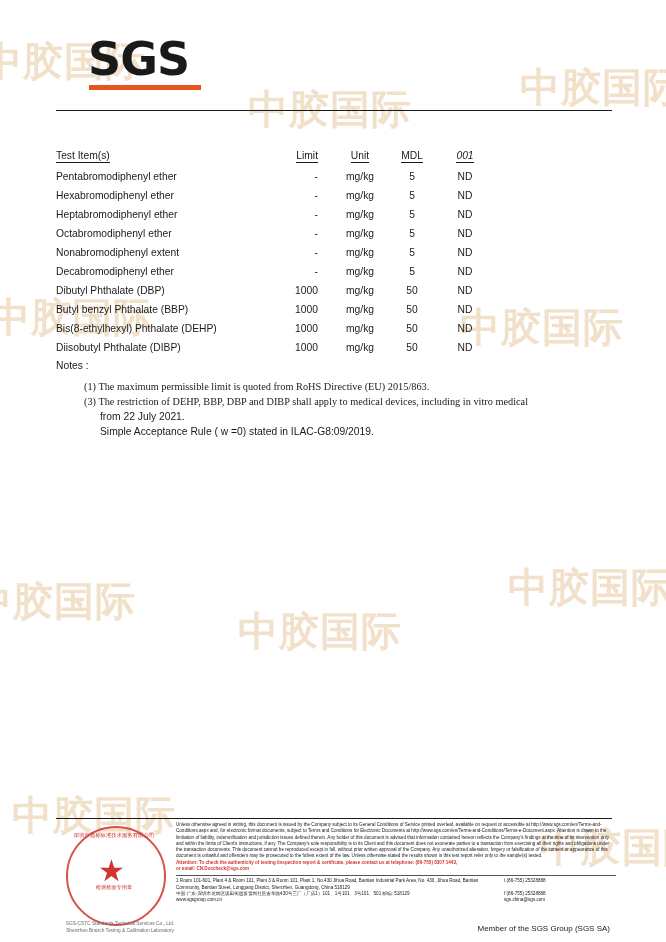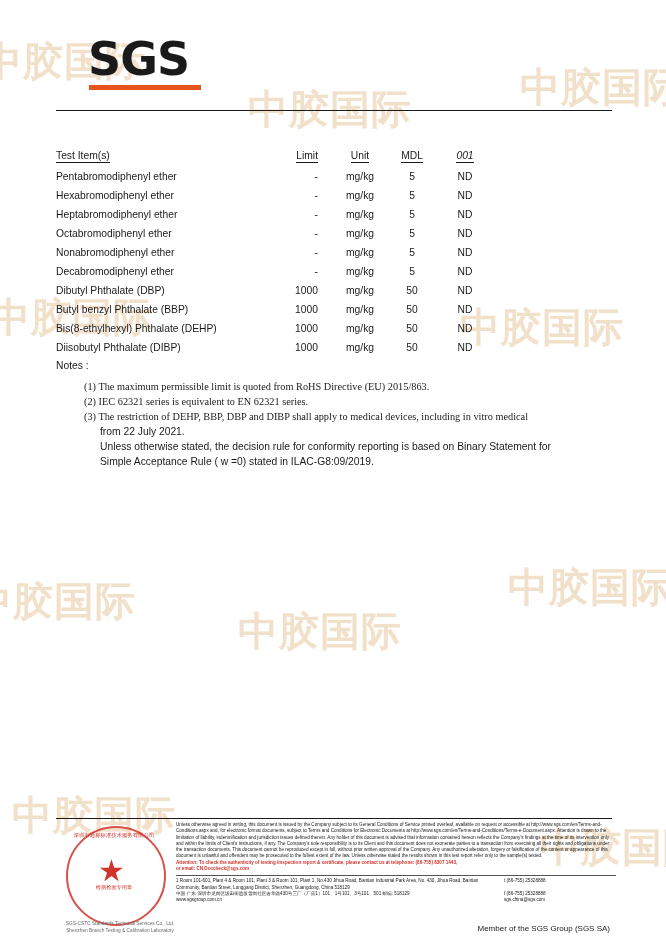--- a/index.html
+++ b/index.html
@@ -286,21 +286,21 @@
       <div class="c-res">ND</div>
     </div>
     <div class="trow">
       <div class="c-item">Octabromodiphenyl ether</div>
       <div class="c-limit">-</div>
       <div class="c-unit">mg/kg</div>
       <div class="c-mdl">5</div>
       <div class="c-res">ND</div>
     </div>
     <div class="trow">
-      <div class="c-item">Nonabromodiphenyl ether</div>
+      <div class="c-item">Nonabromodiphenyl extent</div>
       <div class="c-limit">-</div>
       <div class="c-unit">mg/kg</div>
       <div class="c-mdl">5</div>
       <div class="c-res">ND</div>
     </div>
     <div class="trow">
       <div class="c-item">Decabromodiphenyl ether</div>
       <div class="c-limit">-</div>
       <div class="c-unit">mg/kg</div>
       <div class="c-mdl">5</div>
@@ -332,24 +332,22 @@
       <div class="c-limit">1000</div>
       <div class="c-unit">mg/kg</div>
       <div class="c-mdl">50</div>
       <div class="c-res">ND</div>
     </div>
   </div>
 
   <div class="notes">
     <div class="notes-title">Notes :</div>
     <div class="note-item">(1) The maximum permissible limit is quoted from RoHS Directive (EU) 2015/863.</div>
-    <div class="note-item">(2) IEC 62321 series is equivalent to EN 62321 series.</div>
     <div class="note-item">(3) The restriction of DEHP, BBP, DBP and DIBP shall apply to medical devices, including in vitro medical</div>
     <div class="note-line hang">from 22 July 2021.</div>
-    <div class="note-line hang">Unless otherwise stated, the decision rule for conformity reporting is based on Binary Statement for</div>
     <div class="note-line hang">Simple Acceptance Rule ( w =0) stated in ILAC-G8:09/2019.</div>
   </div>
 
   <div class="footer-rule"></div>
 
   <div class="stamp">
     <div class="stamp-circle"></div>
     <div class="stamp-top">深圳市通标标准技术服务有限公司</div>
     <div class="stamp-star">★</div>
     <div class="stamp-ctext">检测检验专用章</div>

